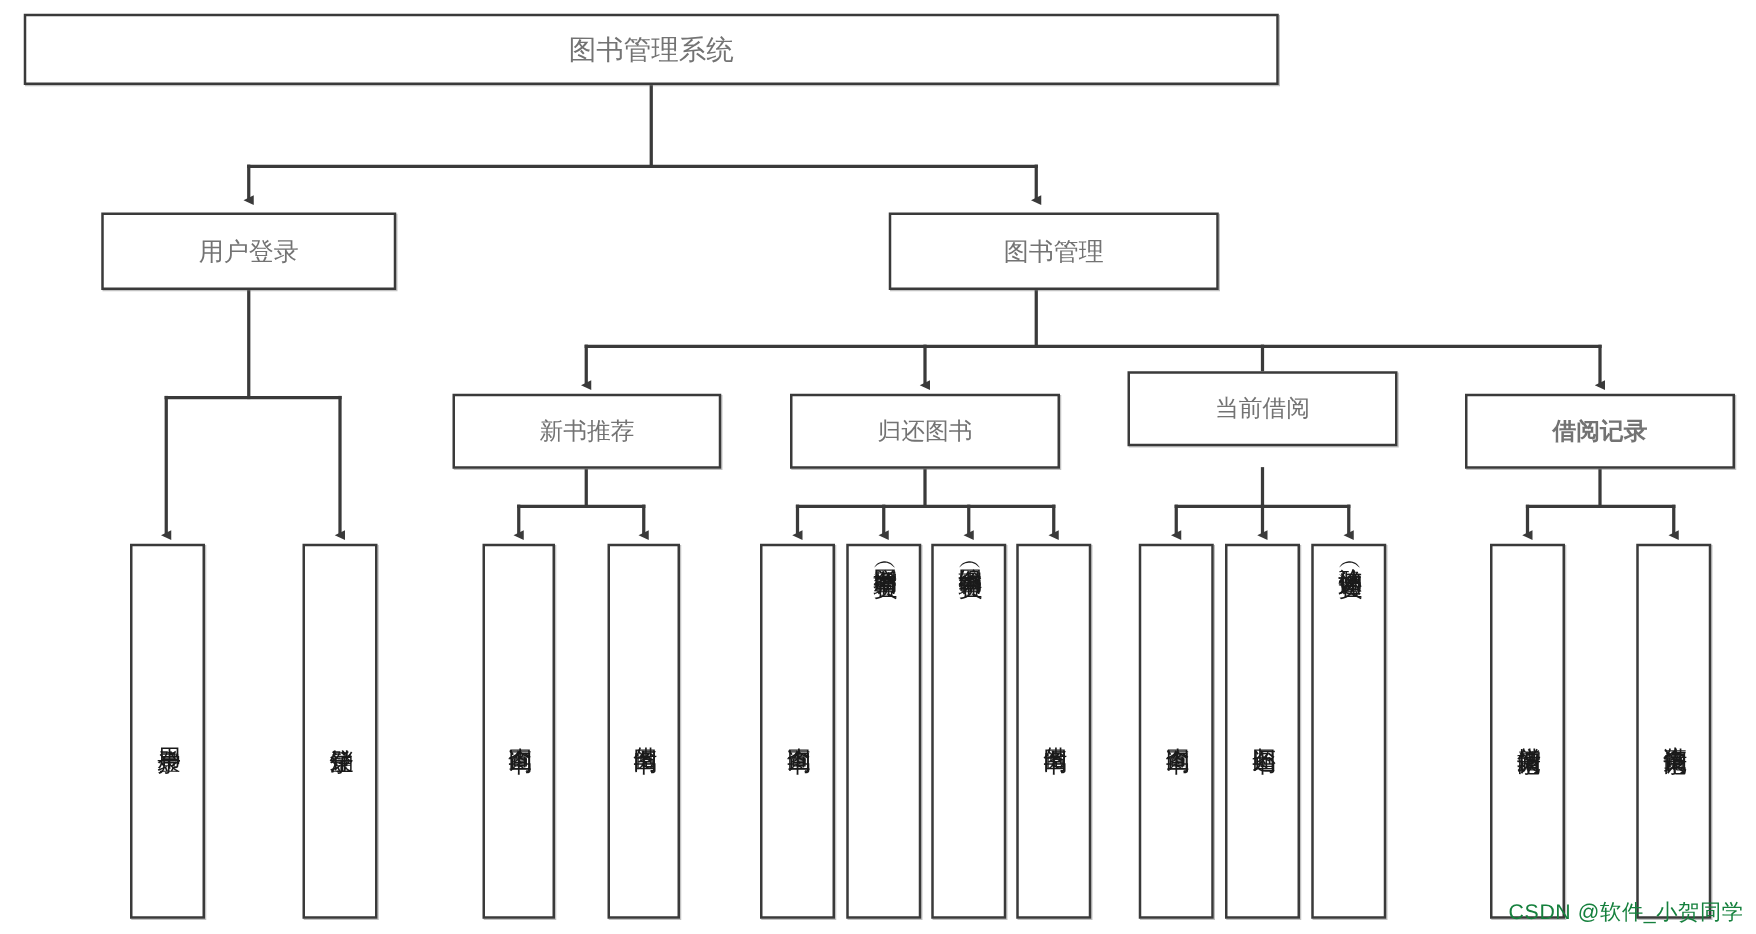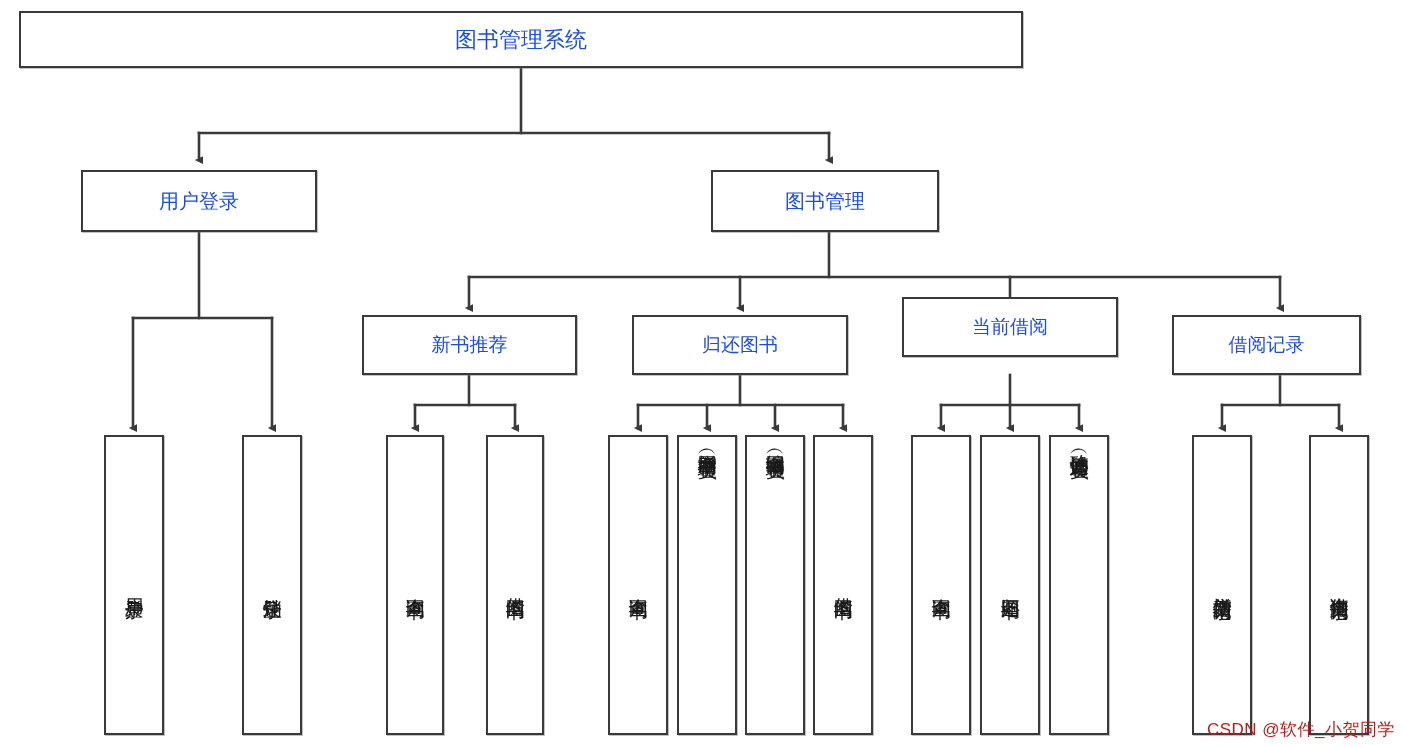--- a/index.html
+++ b/index.html
@@ -15,21 +15,21 @@
     position:absolute;left:0;top:0;width:1405px;height:747px;
   }
   .node{
     position:absolute;
     box-sizing:border-box;
     background:#ffffff;
     border:2px solid #3a3a3a;
     display:flex;
     align-items:center;
     justify-content:center;
-    color:#1d4ed8;
+    color:#737373;
     box-shadow:1px 1px 0 rgba(120,120,120,0.45);
   }
   .node.root{font-size:22px;}
   .node.l1{font-size:20px;}
   .node.l2{font-size:19px;}
   .vtext{
     writing-mode:vertical-rl;
     text-orientation:upright;
     font-size:19px;
     line-height:1.18;
@@ -53,21 +53,21 @@
   .leafwrap .inner{
     display:flex;align-items:center;justify-content:center;
     height:100%;
   }
   .leafwrap.topalign .inner{align-items:flex-start;padding-top:2px;}
   svg.lines{position:absolute;left:0;top:0;width:1405px;height:747px;pointer-events:none;}
   .watermark{
     position:absolute;
     right:10px;bottom:6px;
     font-size:17px;
-    color:#b91c1c;
+    color:#15803d;
     letter-spacing:0.5px;
     white-space:nowrap;
   }
 </style>
 </head>
 <body>
 
 <div id="diagram">
 
   <svg class="lines" viewBox="0 0 1405 747">
@@ -117,29 +117,29 @@
       <path d="M1222,405 L1339,405"></path>
       <path d="M1222,405 L1222,428" marker-end="url(#arrow)"></path>
       <path d="M1339,405 L1339,428" marker-end="url(#arrow)"></path>
     </g>
   </svg>
 
   <div class="node root" style="left:19px;top:11px;width:1004px;height:57px;">图书管理系统</div>
 
   <div class="node l1" style="left:81px;top:170px;width:236px;height:62px;">用户登录</div>
 
-  <div class="node l1" style="left:711px;top:170px;width:228px;height:62px;">图书管理</div>
+  <div class="node l1" style="left:711px;top:170px;width:264px;height:62px;">图书管理</div>
 
   <div class="node l2" style="left:362px;top:315px;width:215px;height:60px;">新书推荐</div>
 
   <div class="node l2" style="left:632px;top:315px;width:216px;height:60px;">归还图书</div>
 
   <div class="node l2" style="left:902px;top:297px;width:216px;height:60px;">当前借阅</div>
 
-  <div class="node l2" style="left:1172px;top:315px;width:189px;height:60px;">借阅记录</div>
+  <div class="node l2" style="left:1172px;top:315px;width:216px;height:60px;font-weight:bold;">借阅记录</div>
 
   <div class="leafwrap" style="left:104px;top:435px;width:60px;height:300px;">
     <div class="inner">
       <span class="vtext centered">用户登录</span>
     </div>
   </div>
 
   <div class="leafwrap" style="left:242px;top:435px;width:60px;height:300px;">
     <div class="inner">
       <span class="vtext centered">注销登录</span>

